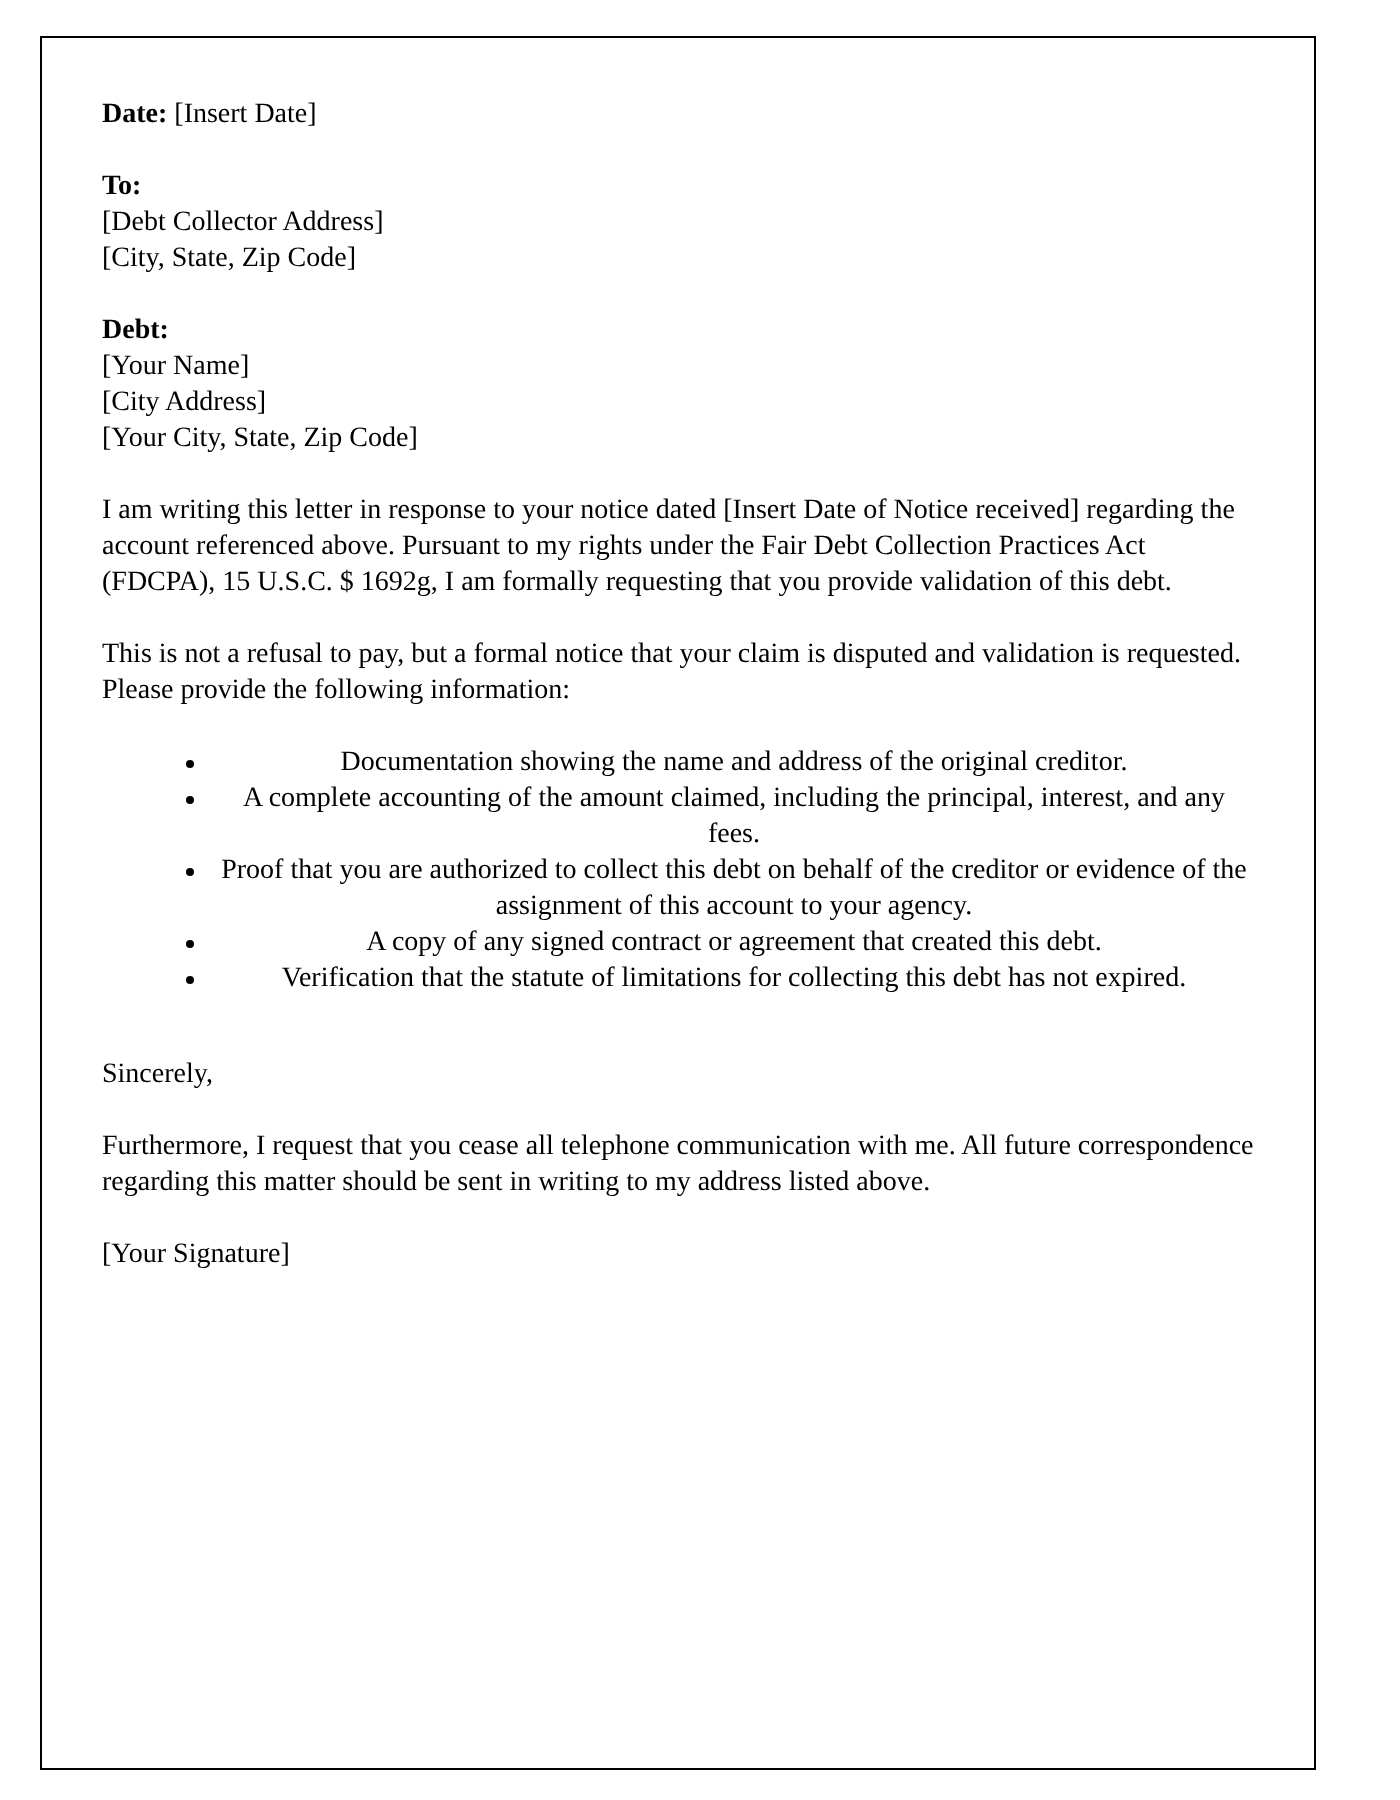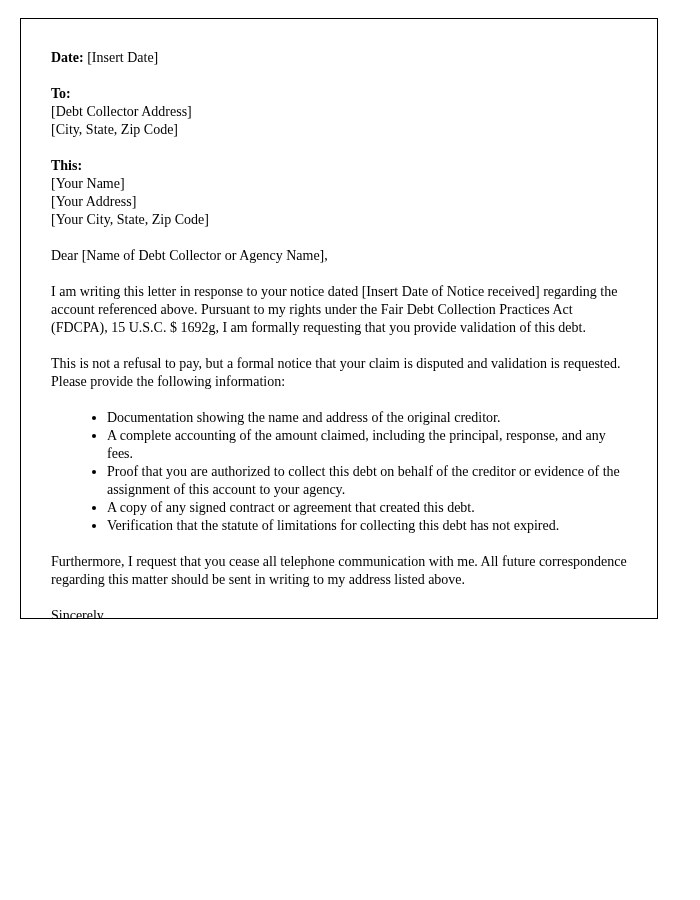--- a/index.html
+++ b/index.html
@@ -12,85 +12,85 @@
     height: 900px;
     position: relative;
     font-family: "Liberation Serif", "DejaVu Serif", serif;
     color: #000000;
   }
   .letter-page {
     position: absolute;
     left: 20px;
     top: 18px;
     width: 638px;
-    height: 601px;
+    height: 867px;
     border: 1px solid #000000;
     box-sizing: border-box;
     background: #ffffff;
     overflow: hidden;
   }
   .letter-content {
     padding: 30px 30px 0 30px;
     font-size: 14px;
     line-height: 18px;
   }
   .block {
     margin: 0 0 18px 0;
   }
   .line {
     margin: 0;
   }
   .bold {
     font-weight: bold;
   }
   ul.req-list {
-    margin: 0 0 18px 0;
+    margin: 0 0 30px 0;
     padding-left: 56px;
+    text-align: center;
   }
   ul.req-list li {
     margin: 0;
   }
 </style>
 </head>
 <body>
 
 <div class="letter-page">
   <div class="letter-content">
 
     <p class="block"><span class="bold">Date:</span> <span>[Insert Date]</span></p>
 
     <div class="block">
       <p class="line bold">To:</p>
       <p class="line">[Debt Collector Address]</p>
       <p class="line">[City, State, Zip Code]</p>
     </div>
 
     <div class="block">
-      <p class="line bold">This:</p>
+      <p class="line bold">Debt:</p>
       <p class="line">[Your Name]</p>
-      <p class="line">[Your Address]</p>
+      <p class="line">[City Address]</p>
       <p class="line">[Your City, State, Zip Code]</p>
     </div>
 
 
-    <p class="block">Dear [Name of Debt Collector or Agency Name],</p>
 
     <p class="block">I am writing this letter in response to your notice dated [Insert Date of Notice received] regarding the account referenced above. Pursuant to my rights under the Fair Debt Collection Practices Act (FDCPA), 15 U.S.C. $ 1692g, I am formally requesting that you provide validation of this debt.</p>
 
     <p class="block">This is not a refusal to pay, but a formal notice that your claim is disputed and validation is requested. Please provide the following information:</p>
 
     <ul class="req-list">
       <li>Documentation showing the name and address of the original creditor.</li>
-      <li>A complete accounting of the amount claimed, including the principal, response, and any fees.</li>
+      <li>A complete accounting of the amount claimed, including the principal, interest, and any fees.</li>
       <li>Proof that you are authorized to collect this debt on behalf of the creditor or evidence of the assignment of this account to your agency.</li>
       <li>A copy of any signed contract or agreement that created this debt.</li>
       <li>Verification that the statute of limitations for collecting this debt has not expired.</li>
     </ul>
 
 
+    <p class="block">Sincerely,</p>
+
     <p class="block">Furthermore, I request that you cease all telephone communication with me. All future correspondence regarding this matter should be sent in writing to my address listed above.</p>
-
-    <p class="block">Sincerely,</p>
 
     <p class="block">[Your Signature]</p>
 
   </div>
 </div>
 
 </body></html>

